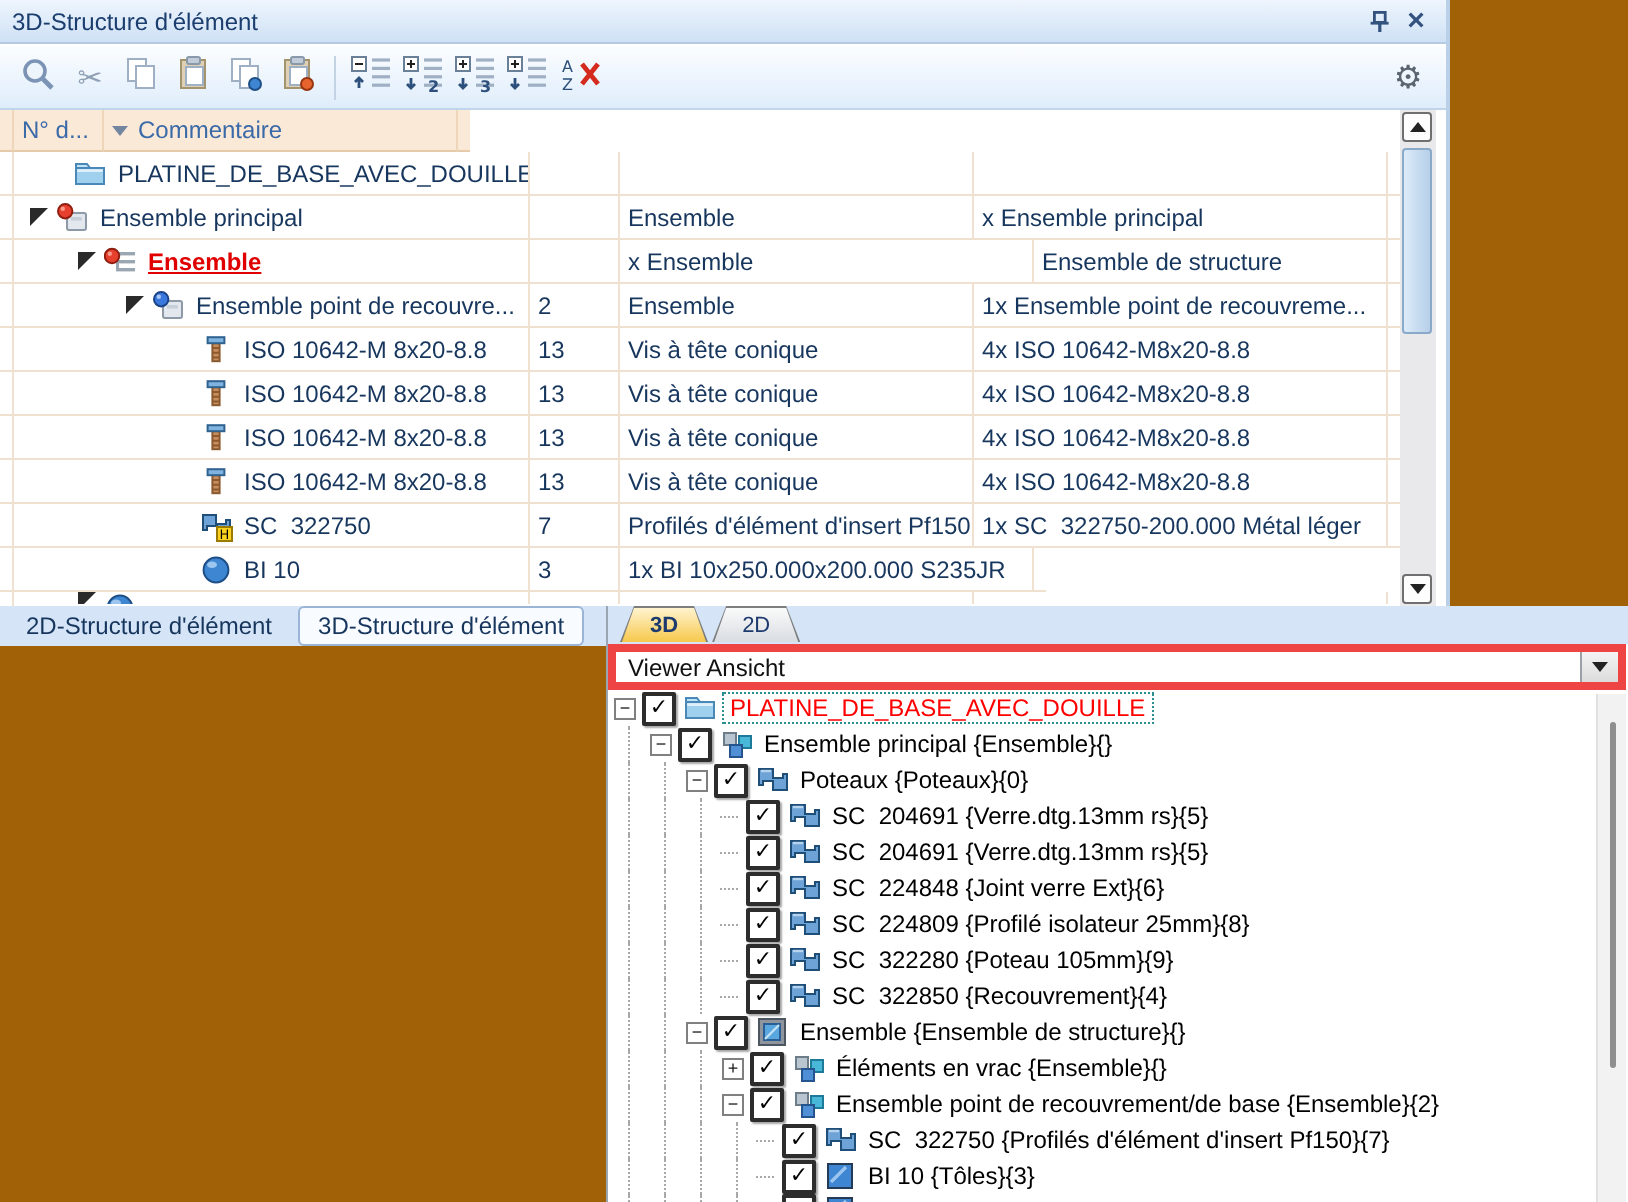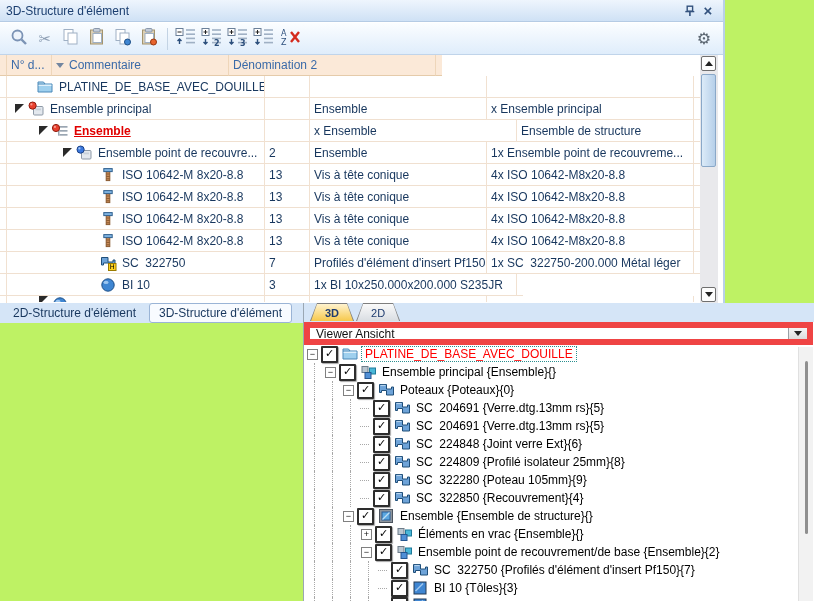--- a/index.html
+++ b/index.html
@@ -1,16 +1,16 @@
 <!DOCTYPE html>
 <html><head>
 <meta charset="utf-8">
 <style>
   html,body{margin:0;padding:0;background:#fff;}
-  .screen{position:relative;width:814px;height:601px;background:#bef264;overflow:hidden;
+  .screen{position:relative;width:814px;height:601px;background:#a16207;overflow:hidden;
           font-family:"Liberation Sans","DejaVu Sans",sans-serif;font-size:12px;color:#17365d;}
   
   .panel-top{position:absolute;left:0;top:0;width:723px;height:303px;border-right:2px solid #b9d0e8;background:#fff;}
   .titlebar{position:absolute;left:0;top:0;right:0;height:22px;
             background:linear-gradient(#eef5fd,#cfe1f5);border-bottom:1px solid #b5cbe4;
             display:flex;align-items:center;padding:0 6px;box-sizing:border-box;}
   .title-text{color:#1b3e6f;font-size:12px;}
   .titlebar .spacer{flex:1}
   .tb-btn{width:18px;height:16px;display:flex;align-items:center;justify-content:center;cursor:default;}
   .close-glyph{font-size:15px;font-weight:bold;color:#33527e;line-height:10px;}
@@ -57,21 +57,21 @@
   
   .viewer{position:absolute;left:303px;top:303px;width:511px;height:298px;border-left:1px solid #9aa7b3;box-sizing:border-box;background:#fff;}
   .vtabs{position:absolute;left:0;top:0;right:0;height:19px;background:#d5e5f7;display:flex;padding-left:6px;}
   .vtab-outer{height:18px;background:#7e7e7e;clip-path:polygon(7px 0,calc(100% - 7px) 0,100% 100%,0 100%);
               display:flex;align-items:stretch;margin-right:2px;}
   .vtab-inner{margin:1px 1px 0 1px;flex:1;display:flex;align-items:center;justify-content:center;
               clip-path:polygon(6px 0,calc(100% - 6px) 0,100% 100%,0 100%);
               font-weight:bold;font-size:11px;color:#1d3a6e;padding:0 14px;}
   .vtab-3d .vtab-inner{background:linear-gradient(#fff3cf,#f6c84b);}
   .vtab-2d .vtab-inner{background:linear-gradient(#fafafa,#d9dde2);font-weight:normal;}
-  .combo{position:absolute;left:0;top:19px;right:1px;height:23px;background:#fff;border:6px solid #ef4444;box-sizing:border-box;
+  .combo{position:absolute;left:0;top:19px;right:1px;height:23px;background:#fff;border:4px solid #ef4444;box-sizing:border-box;
          display:flex;align-items:center;}
   .combo-text{flex:1;padding:0 6px;color:#111;font-size:12px;}
   .combo-btn{width:18px;align-self:stretch;background:linear-gradient(#f4f4f4,#dcdcdc);border-left:1px solid #9aa0a6;
              display:flex;align-items:center;justify-content:center;}
   .combo-arr{width:0;height:0;border-left:4px solid transparent;border-right:4px solid transparent;border-top:5px solid #222;}
   .tree{position:absolute;left:0;top:42px;right:15px;bottom:0;overflow:hidden;background:#fff;}
   .tree-row{display:flex;align-items:center;height:18px;padding-left:2px;}
   .guide{width:18px;height:18px;flex:none;position:relative;}
   .guide::before{content:"";position:absolute;left:8px;top:0;bottom:0;border-left:1px dotted #a8a8a8;}
   .texpander{width:9px;height:9px;flex:none;border:1px solid #808080;background:#fff;box-sizing:content-box;
@@ -215,23 +215,20 @@
           <div class="hcell c0">
             <span></span>
           </div>
           <div class="hcell c2">
             <span>N° d...</span>
           </div>
           <div class="hcell c3">
             <span class="sort-tri"></span>
             <span>Commentaire</span>
           </div>
-          <div class="hcell c4">
-            <span>Dénomination 2</span>
-          </div>
           <div class="hcell c5">
             <span></span>
           </div>
         </div>
       <div id="tbody">
           <div class="trow">
             <div class="cell c0"></div>
             <div class="cell c1" style="padding-left: 30px;">
               <span class="rowicon">
                 <svg width="16" height="15" viewBox="0 0 16 15">

